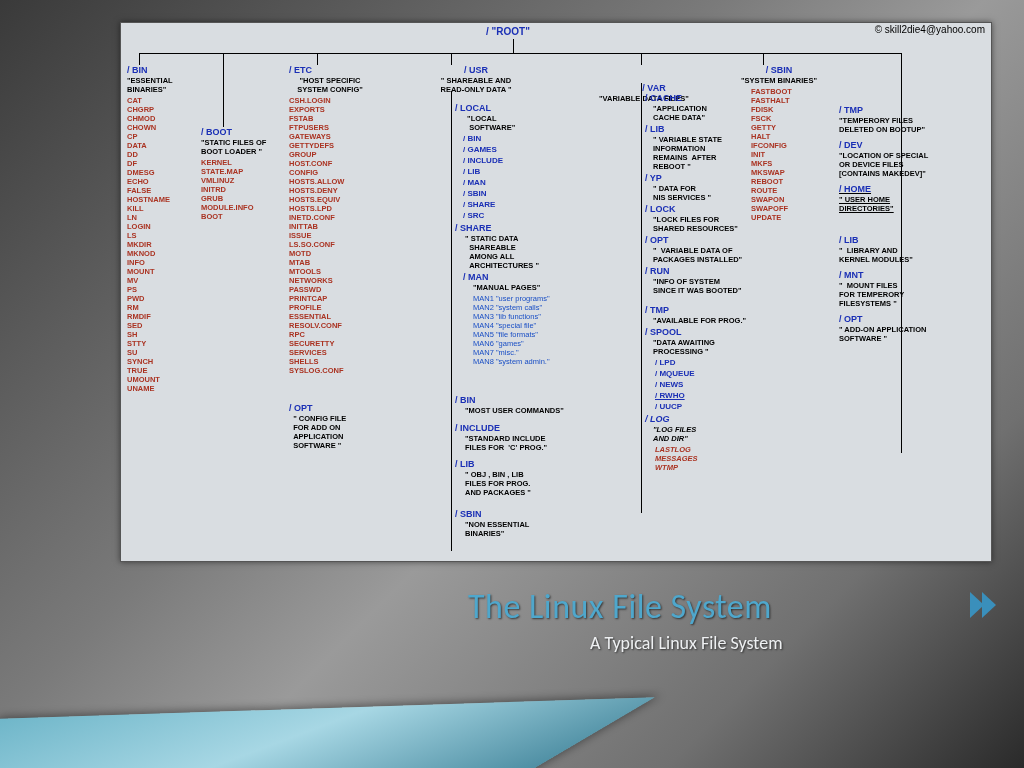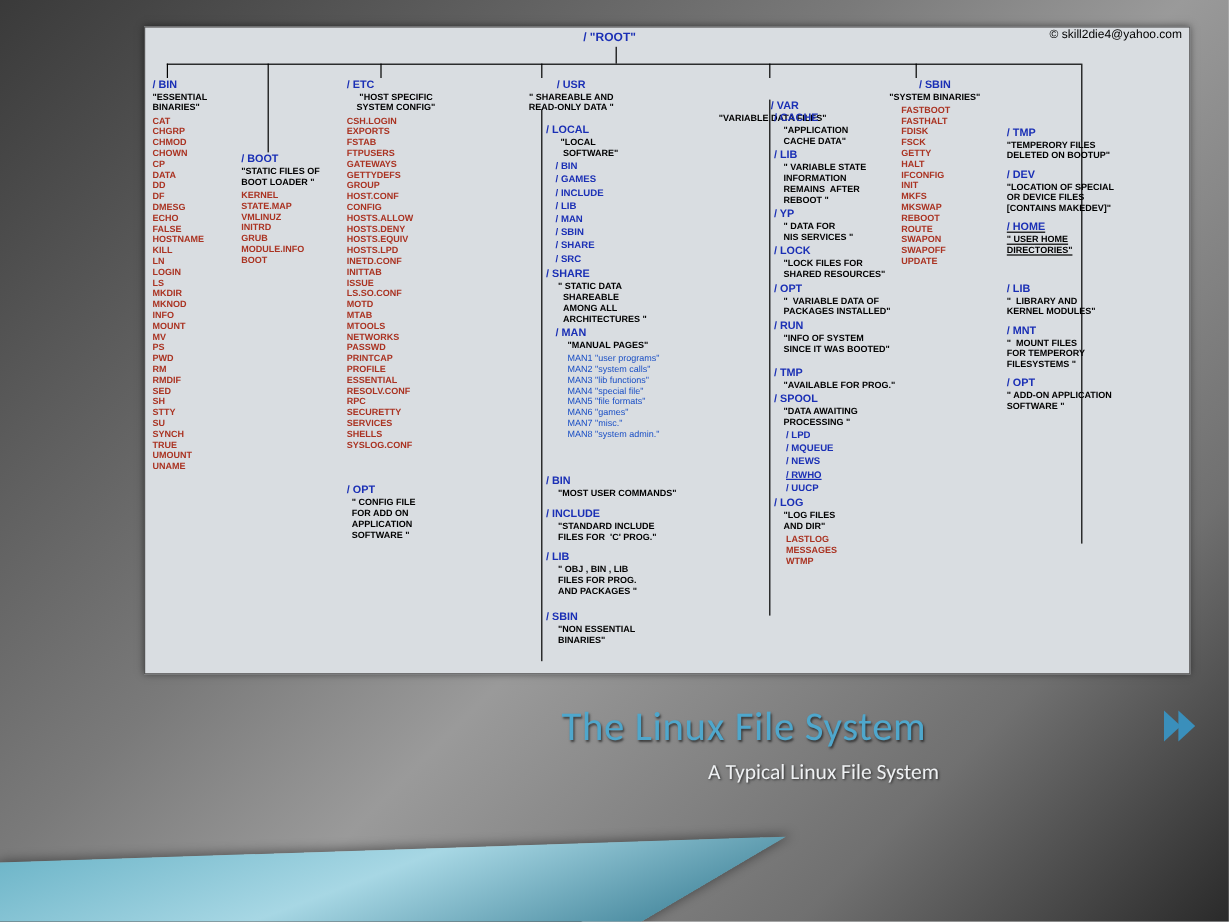--- a/index.html
+++ b/index.html
@@ -269,21 +269,21 @@
       <div style="margin-bottom: 2px;">
         <div class="dir-title">/ SPOOL</div>
         <div class="desc" style="margin-left: 8px;">"DATA AWAITING
 PROCESSING "</div>
         <div class="blue-sub" style="margin-left: 10px;">/ LPD</div>
         <div class="blue-sub" style="margin-left: 10px;">/ MQUEUE</div>
         <div class="blue-sub" style="margin-left: 10px;">/ NEWS</div>
         <div class="blue-sub" style="margin-left: 10px; text-decoration: underline;">/ RWHO</div>
         <div class="blue-sub" style="margin-left: 10px;">/ UUCP</div>
       </div>
-      <div style="margin-bottom: 2px;">
+      <div style="margin-bottom: 2px; font-style: italic;">
         <div class="dir-title">/ LOG</div>
         <div class="desc" style="margin-left: 8px;">"LOG FILES
 AND DIR"</div>
         <div class="red-list" style="margin-left: 10px;">
           <div>LASTLOG</div>
           <div>MESSAGES</div>
           <div>WTMP</div>
         </div>
       </div>
     </div>

